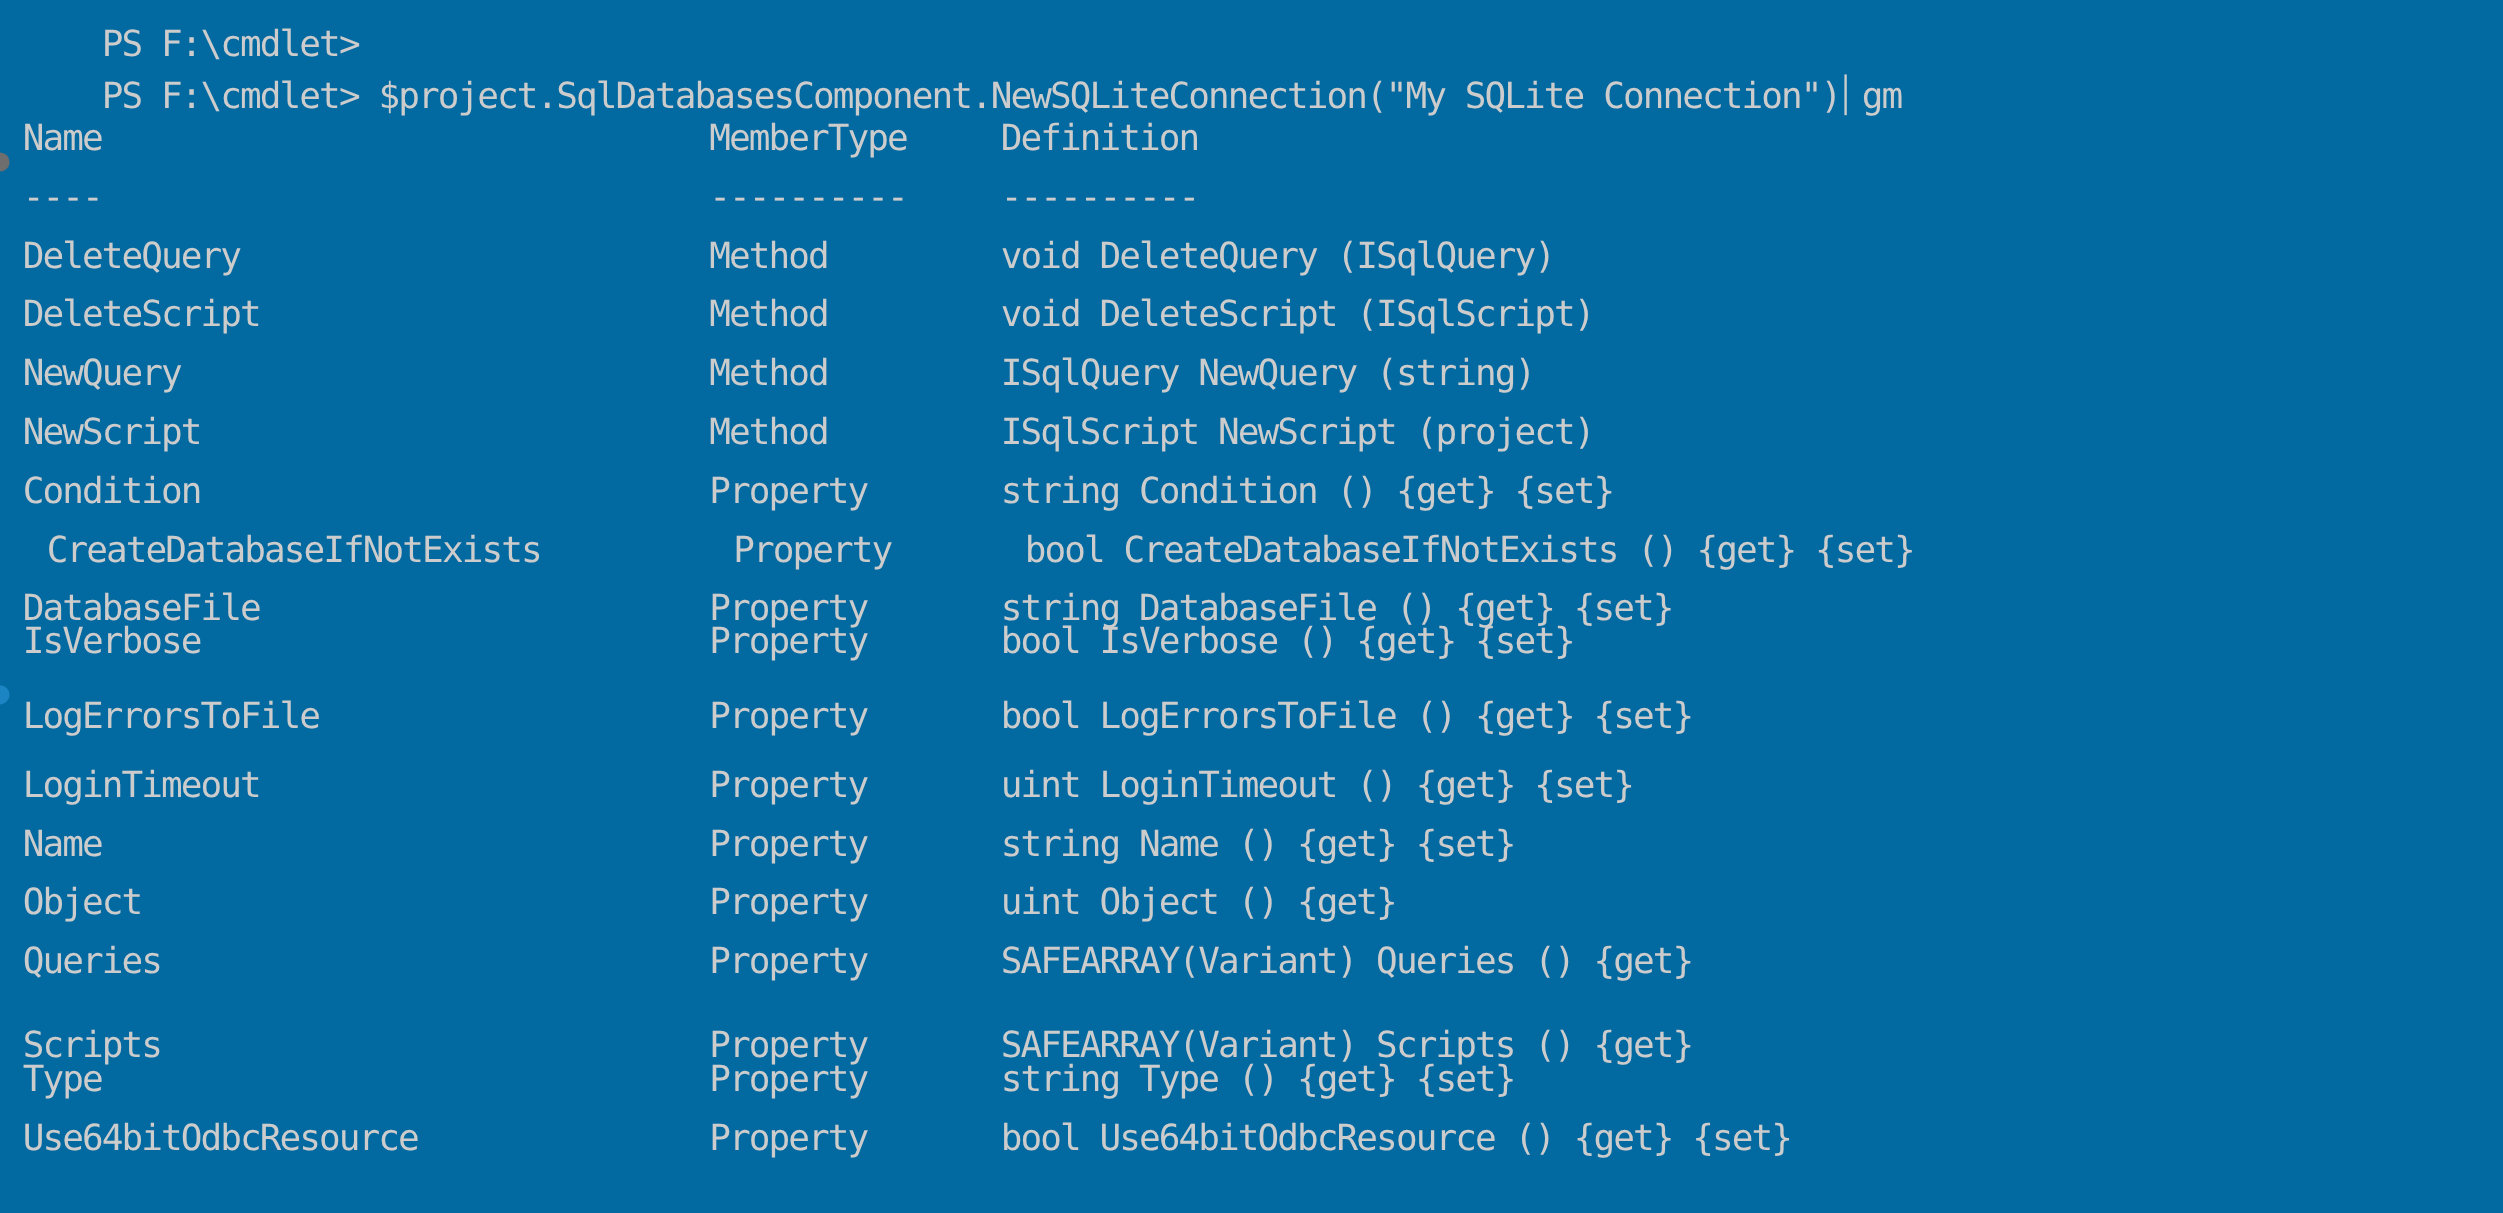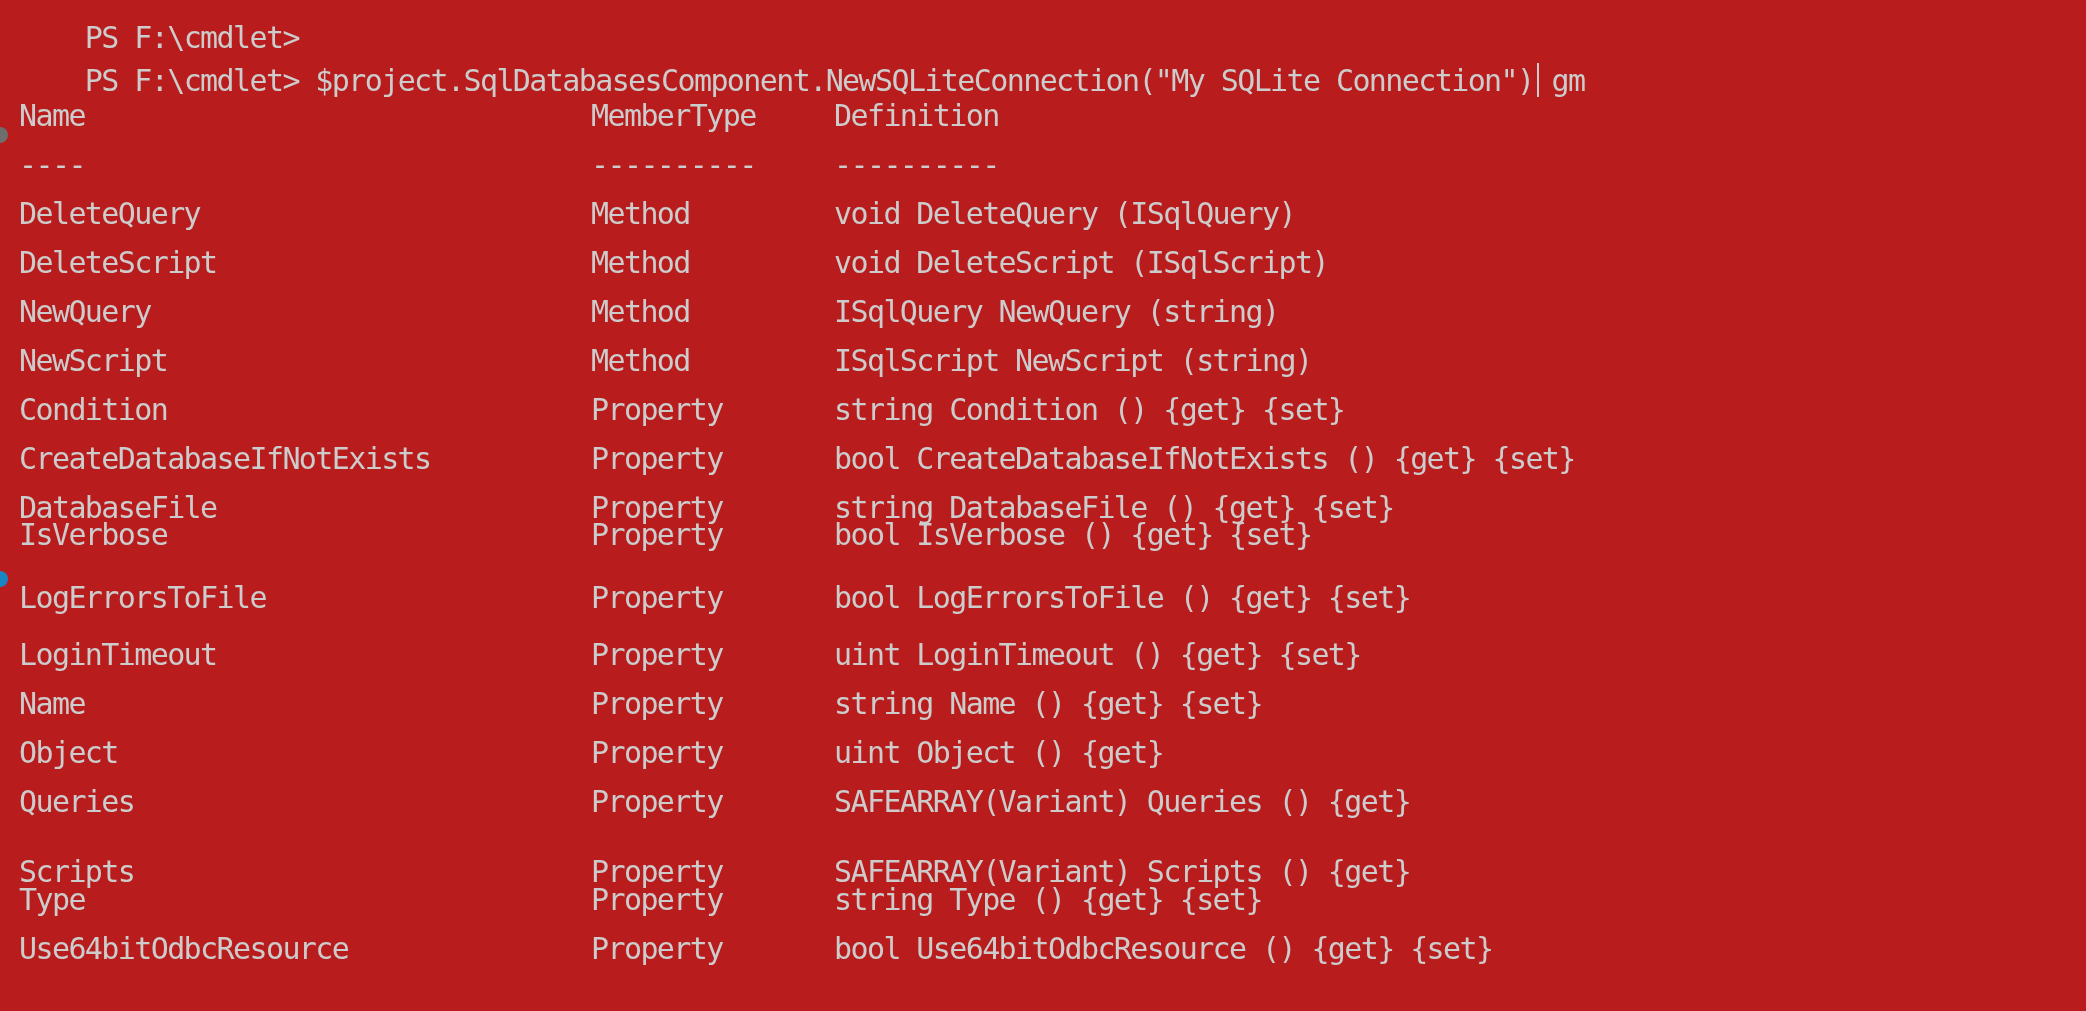--- a/index.html
+++ b/index.html
@@ -14,21 +14,21 @@
     position: relative;
     font-family: "DejaVu Sans Mono", "Liberation Mono", monospace;
     color: #cccccc;
   }
   .terminal {
     position: absolute;
     left: 0;
     top: 0;
     width: 2086px;
     height: 1011px;
-    background: #b91c1c;
+    background: #0369a1;
   }
   .line {
     position: absolute;
     left: 19px;
     height: 40px;
     white-space: pre;
     font-size: 30px;
     line-height: 40px;
     letter-spacing: -1.6px;
   }
@@ -98,28 +98,28 @@
     <span class="cell col-def">void DeleteScript (ISqlScript)</span>
   </div>
   <div class="line" style="top:292px;">
     <span class="cell col-name">NewQuery</span>
     <span class="cell col-type">Method</span>
     <span class="cell col-def">ISqlQuery NewQuery (string)</span>
   </div>
   <div class="line" style="top:341px;">
     <span class="cell col-name">NewScript</span>
     <span class="cell col-type">Method</span>
-    <span class="cell col-def">ISqlScript NewScript (string)</span>
+    <span class="cell col-def">ISqlScript NewScript (project)</span>
   </div>
   <div class="line" style="top:390px;">
     <span class="cell col-name">Condition</span>
     <span class="cell col-type">Property</span>
     <span class="cell col-def">string Condition () {get} {set}</span>
   </div>
-  <div class="line" style="top:439px;">
+  <div class="line" style="top:439px;margin-left:20px;">
     <span class="cell col-name">CreateDatabaseIfNotExists</span>
     <span class="cell col-type">Property</span>
     <span class="cell col-def">bool CreateDatabaseIfNotExists () {get} {set}</span>
   </div>
   <div class="line" style="top:488px;">
     <span class="cell col-name">DatabaseFile</span>
     <span class="cell col-type">Property</span>
     <span class="cell col-def">string DatabaseFile () {get} {set}</span>
   </div>
   <div class="line" style="top:515px;">

